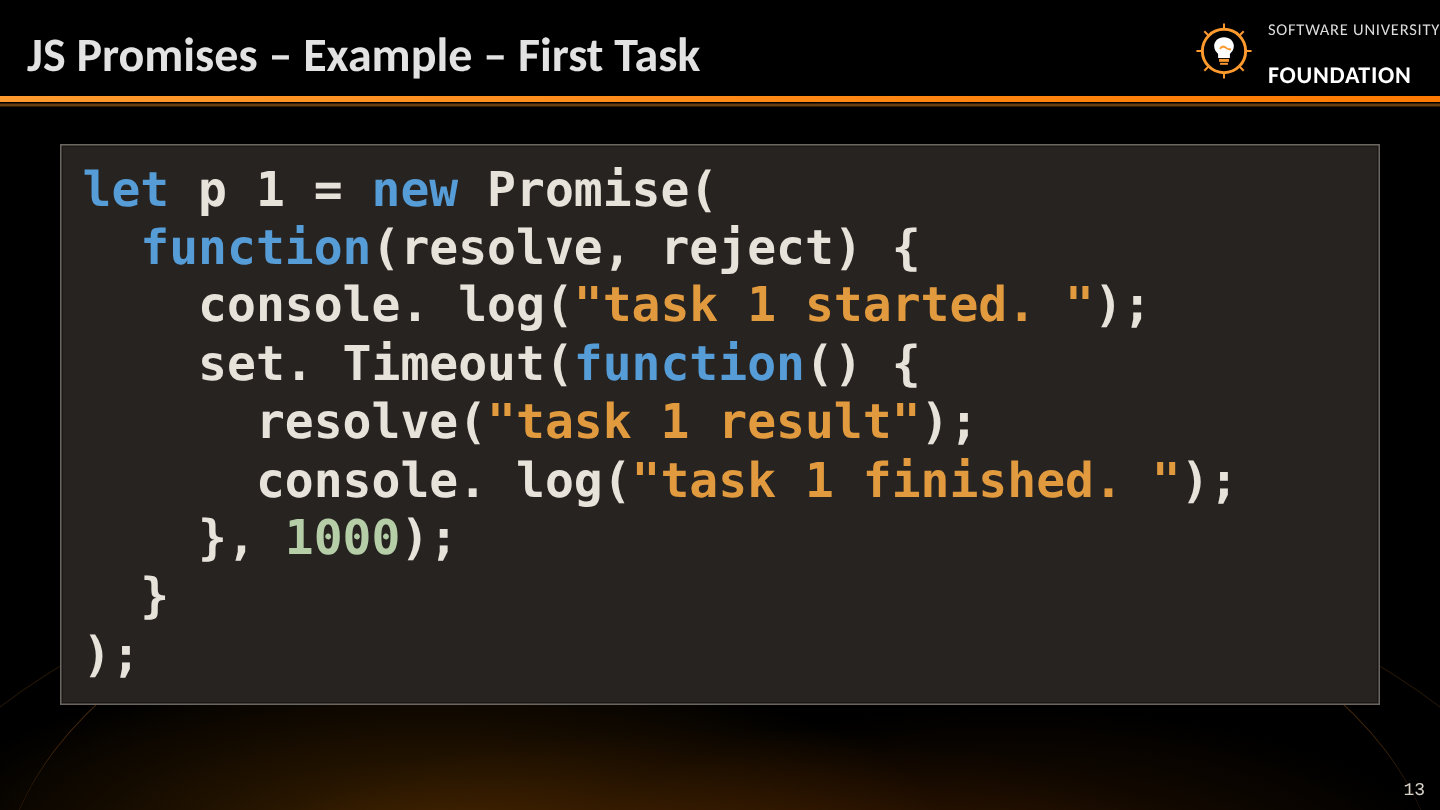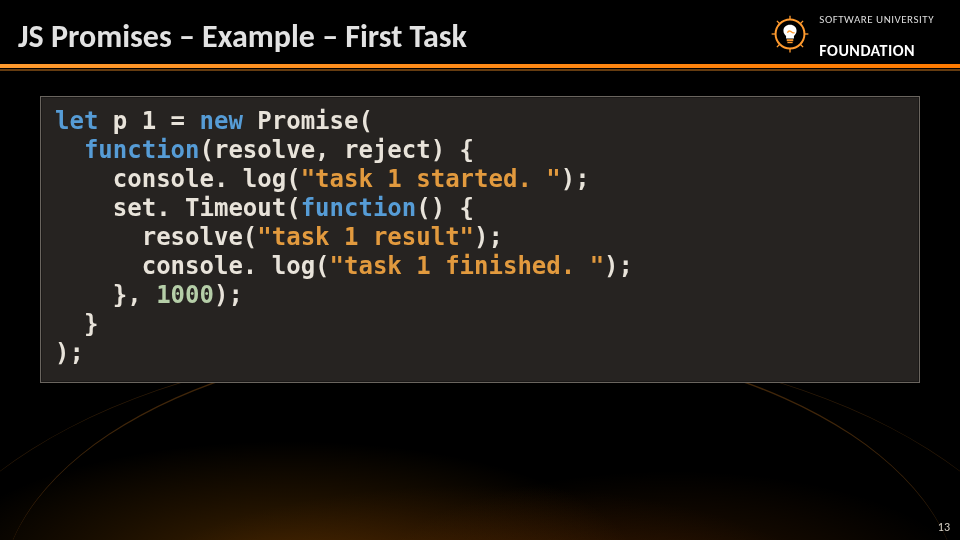--- a/index.html
+++ b/index.html
@@ -32,21 +32,21 @@
     position: absolute;
     left: -100px; right: -100px; bottom: -100px; height: 300px;
     border-top: 1px solid rgba(255,150,40,0.18);
     border-radius: 50% 50% 0 0 / 100% 100% 0 0;
   }
   .header {
     position: relative;
     display: flex;
     align-items: center;
     justify-content: space-between;
-    padding: 8px 26px 0 18px;
+    padding: 8px 0 0 18px;
     height: 64px;
   }
   .title {
     font-size: 32px;
     font-weight: 700;
     color: #e2e2e2;
     white-space: pre;
   }
   .logo {
     display: flex;
@@ -69,39 +69,40 @@
   .underline .bar2 { height: 2px; background: rgba(255,150,40,0.4); margin-top: 1px; }
   .code-box {
     position: absolute;
     left: 40px;
     right: 40px;
     top: 96px;
     background: #262321;
     border: 1px solid #6a655f;
     padding: 10px 14px 14px 14px;
     font-family: Consolas, "Courier New", monospace;
-    font-size: 24px;
+    font-size: 32px;
     line-height: 1.21;
     font-weight: 700;
     box-shadow: inset 0 0 0 1px rgba(0,0,0,0.3);
   }
   .code-box pre {
     white-space: pre;
     color: #e8e3da;
     margin: 0;
   }
   .k-blue { color: #569cd6; }
   .k-orange { color: #e29a3e; }
   .k-num { color: #b5cea8; }
   .page-num {
     position: absolute;
     right: 10px;
     bottom: 6px;
     color: #d8d3c8;
     font-size: 12px;
+    font-family: Liberation Mono, monospace;
   }
 </style>
 </head>
 <body>
 
 <div class="bg-swirls"></div>
 
 <div class="header">
   <div class="title">JS Promises – Example – First Task</div>
   <div class="logo">

